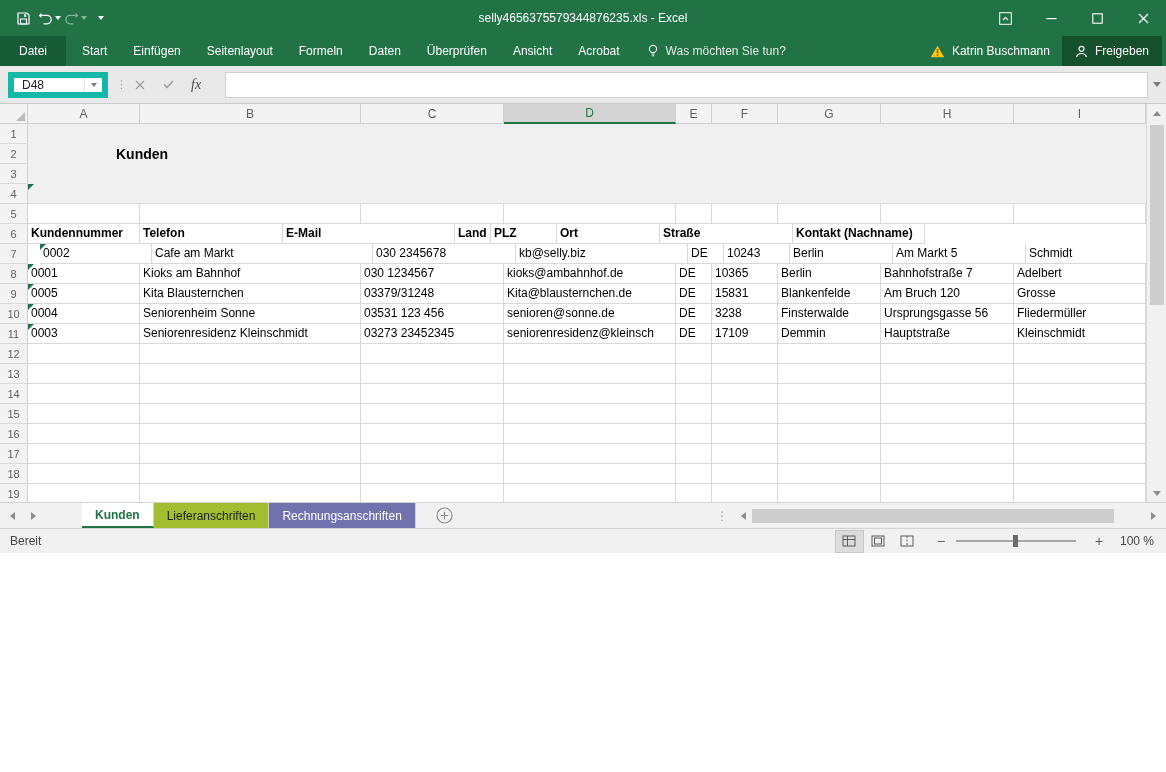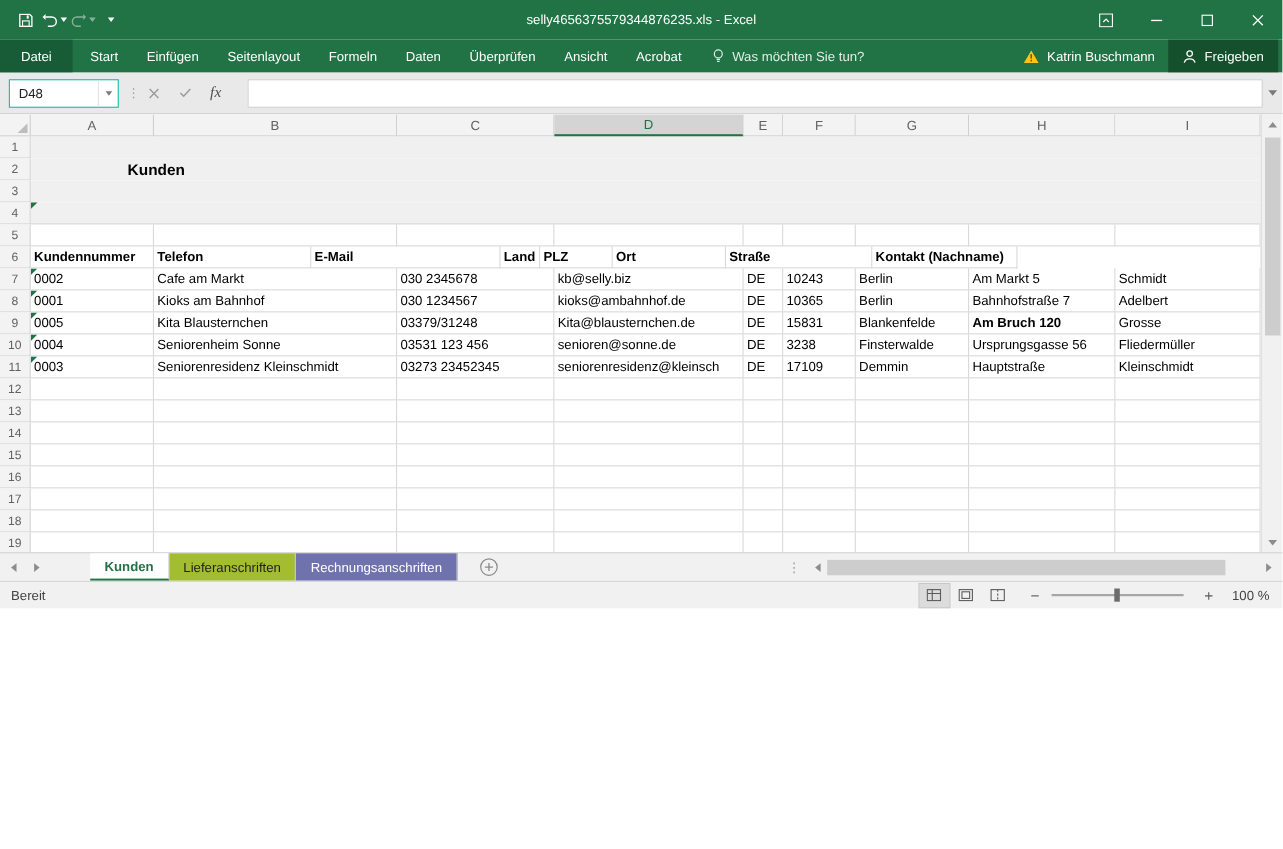--- a/index.html
+++ b/index.html
@@ -21,21 +21,21 @@
   
   .ribbon-tabs{height:30px;background:#217346;display:flex;align-items:stretch;color:#fff;font-size:12px;flex:0 0 auto}
   .rtab{padding:0 13px;display:flex;align-items:center;white-space:nowrap}
   .rtab.file{background:#185c37;padding:0 19px;margin-right:3px}
   .tellme{display:flex;align-items:center;gap:7px;padding:0 14px;color:#e3ece6;white-space:nowrap}
   .account{margin-left:auto;display:flex;align-items:center;gap:7px;padding:0 12px;white-space:nowrap}
   .share{background:#15502d;display:flex;align-items:center;gap:7px;padding:0 13px;margin-right:4px;white-space:nowrap}
 
   
   .formula-row{height:38px;background:#e9e9e9;border-bottom:1px solid #c9c9c9;display:flex;align-items:center;padding:0 0 0 8px;flex:0 0 auto}
-  .name-box{width:100px;height:26px;background:#fff;border:1px solid #14b8a6;display:flex;align-items:center;font-size:12px;color:#222}
+  .name-box{width:100px;height:26px;background:#fff;border:6px solid #14b8a6;display:flex;align-items:center;font-size:12px;color:#222}
   .name-box .nb-text{padding-left:8px;flex:1}
   .nb-caret{width:18px;height:100%;display:flex;align-items:center;justify-content:center;border-left:1px solid #e4e4e4}
   .nb-caret i{width:0;height:0;border-left:3.5px solid transparent;border-right:3.5px solid transparent;border-top:4px solid #7a7a7a}
   .fdots{color:#9a9a9a;font-size:11px;padding:0 8px}
   .fxb{width:28px;height:26px;display:flex;align-items:center;justify-content:flex-start}
   .fx{font-family:"Liberation Serif",serif;font-style:italic;font-size:14px;color:#4f4f4f}
   .formula-input{flex:1;height:26px;background:#fff;border:1px solid #d0d0d0;margin-left:6px;font-size:12px;line-height:24px;padding:0 6px;color:#000}
   .fb-chevron{width:18px;display:flex;align-items:center;justify-content:center}
   .fb-chevron i{width:0;height:0;border-left:4px solid transparent;border-right:4px solid transparent;border-top:5px solid #7a7a7a}
 
@@ -291,21 +291,21 @@
               <div class="cell hdr" style="width: 112px;"><span>Kundennummer</span></div>
               <div class="cell hdr" style="width: 143px;"><span>Telefon</span></div>
               <div class="cell hdr" style="width: 172px;"><span>E-Mail</span></div>
               <div class="cell hdr" style="width: 36px;"><span>Land</span></div>
               <div class="cell hdr" style="width: 66px;"><span>PLZ</span></div>
               <div class="cell hdr" style="width: 103px;"><span>Ort</span></div>
               <div class="cell hdr" style="width: 133px;"><span>Straße</span></div>
               <div class="cell hdr" style="width: 132px;"><span>Kontakt (Nachname)</span></div>
             </div>
             <div class="grid-row">
-              <div class="cell" style="width: 112px;"><span>0002</span><i class="err"></i></div>
+              <div class="cell" style="width: 112px; margin-left: 12px;"><span>0002</span><i class="err"></i></div>
               <div class="cell" style="width: 221px;"><span>Cafe am Markt</span></div>
               <div class="cell" style="width: 143px;"><span>030 2345678</span></div>
               <div class="cell" style="width: 172px;"><span>kb@selly.biz</span></div>
               <div class="cell" style="width: 36px;"><span>DE</span></div>
               <div class="cell" style="width: 66px;"><span>10243</span></div>
               <div class="cell" style="width: 103px;"><span>Berlin</span></div>
               <div class="cell" style="width: 133px;"><span>Am Markt 5</span></div>
               <div class="cell" style="width: 132px;"><span>Schmidt</span></div>
             </div>
             <div class="grid-row">
@@ -320,21 +320,21 @@
               <div class="cell" style="width: 132px;"><span>Adelbert</span></div>
             </div>
             <div class="grid-row">
               <div class="cell" style="width: 112px;"><span>0005</span><i class="err"></i></div>
               <div class="cell" style="width: 221px;"><span>Kita Blausternchen</span></div>
               <div class="cell" style="width: 143px;"><span>03379/31248</span></div>
               <div class="cell" style="width: 172px;"><span>Kita@blausternchen.de</span></div>
               <div class="cell" style="width: 36px;"><span>DE</span></div>
               <div class="cell" style="width: 66px;"><span>15831</span></div>
               <div class="cell" style="width: 103px;"><span>Blankenfelde</span></div>
-              <div class="cell" style="width: 133px; font-weight: bold;"><span>Am Bruch 120</span></div>
+              <div class="cell" style="width: 133px;"><span>Am Bruch 120</span></div>
               <div class="cell" style="width: 132px;"><span>Grosse</span></div>
             </div>
             <div class="grid-row">
               <div class="cell" style="width: 112px;"><span>0004</span><i class="err"></i></div>
               <div class="cell" style="width: 221px;"><span>Seniorenheim Sonne</span></div>
               <div class="cell" style="width: 143px;"><span>03531 123 456</span></div>
               <div class="cell" style="width: 172px;"><span>senioren@sonne.de</span></div>
               <div class="cell" style="width: 36px;"><span>DE</span></div>
               <div class="cell" style="width: 66px;"><span>3238</span></div>
               <div class="cell" style="width: 103px;"><span>Finsterwalde</span></div>

